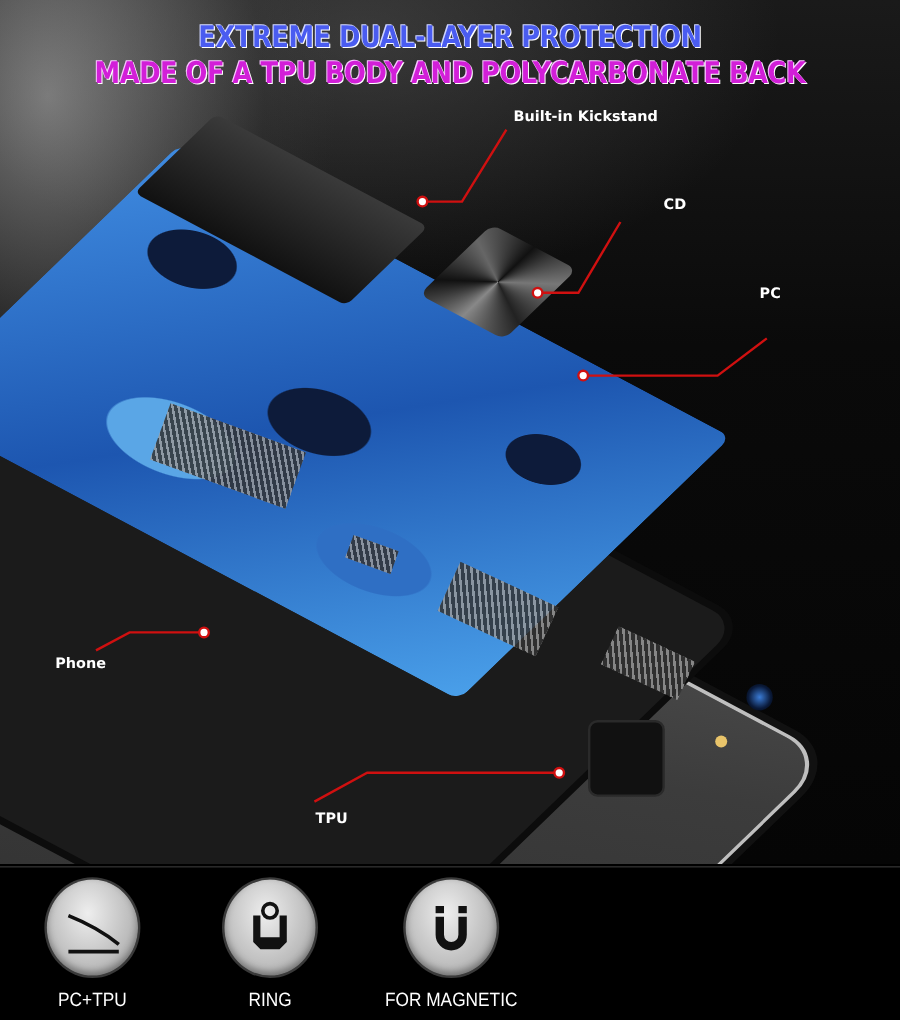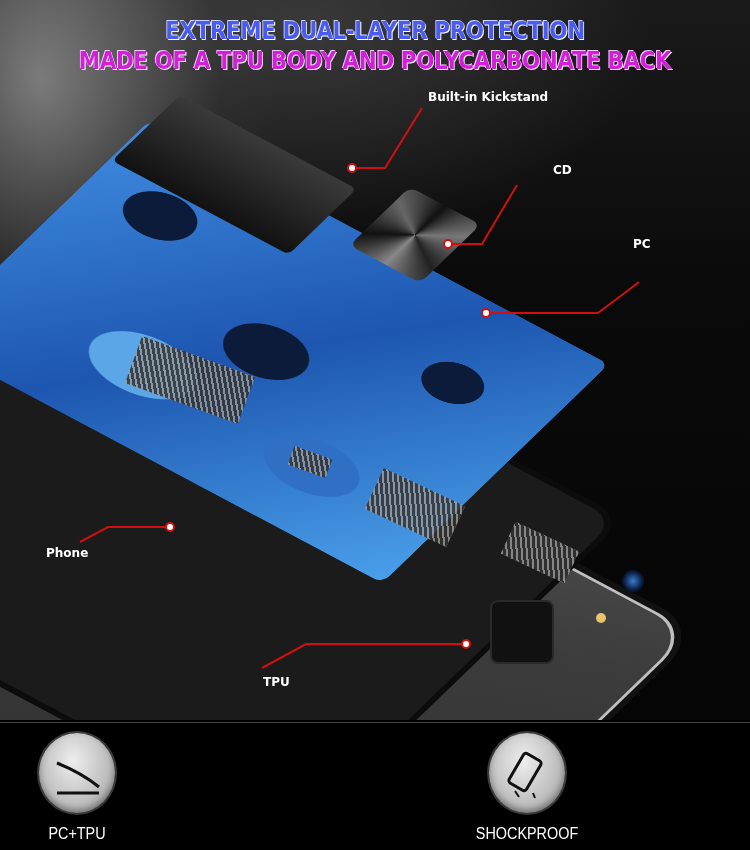--- a/index.html
+++ b/index.html
@@ -86,23 +86,32 @@
 <div class="features">
   <div class="feat" style="left:12px;">
     <div class="badge">
       <svg width="60" height="60" viewBox="0 0 60 60">
           <path d="M10 20 Q35 30 52 44" stroke="#111" stroke-width="3" fill="none"></path>
           <line x1="10" y1="50" x2="52" y2="50" stroke="#111" stroke-width="3"></line>
         </svg>
     </div>
     <div class="feat-label">PC+TPU</div>
   </div>
-  <div class="feat" style="left:462px;">
+  <div class="feat" style="left:160px;">
     <div class="badge">
       <svg width="60" height="60" viewBox="0 0 60 60">
-          <rect x="18" y="12" width="20" height="34" rx="3" transform="rotate(30 28 29)" stroke="#111" stroke-width="3" fill="none"></rect>
-          <line x1="18" y1="48" x2="22" y2="54" stroke="#111" stroke-width="2"></line>
-          <line x1="36" y1="50" x2="38" y2="55" stroke="#111" stroke-width="2"></line>
+          <circle cx="30" cy="16" r="6" stroke="#111" stroke-width="3" fill="none"></circle>
+          <path d="M16 20 V42 L22 48 H38 L44 42 V20 H38 V38 H22 V20 Z" fill="#111"></path>
         </svg>
     </div>
-    <div class="feat-label">SHOCKPROOF</div>
+    <div class="feat-label">RING</div>
+  </div>
+  <div class="feat" style="left:311px;">
+    <div class="badge">
+      <svg width="60" height="60" viewBox="0 0 60 60">
+          <rect x="17" y="12" width="7" height="6" fill="#111"></rect>
+          <rect x="36" y="12" width="7" height="6" fill="#111"></rect>
+          <path d="M17 21 V36 A13 13 0 0 0 43 36 V21 H36 V36 A6 6 0 0 1 24 36 V21 Z" fill="#111"></path>
+        </svg>
+    </div>
+    <div class="feat-label">FOR MAGNETIC</div>
   </div>
 </div>
 
 </body></html>

